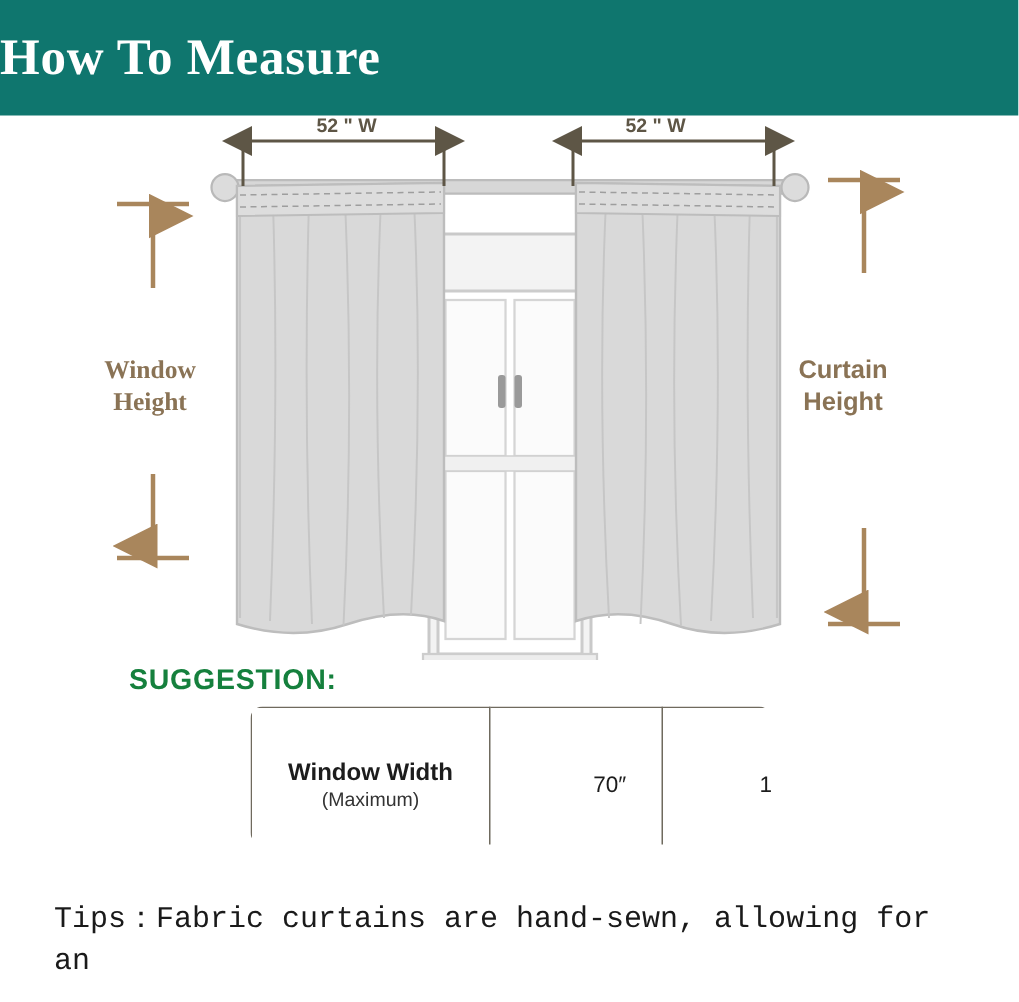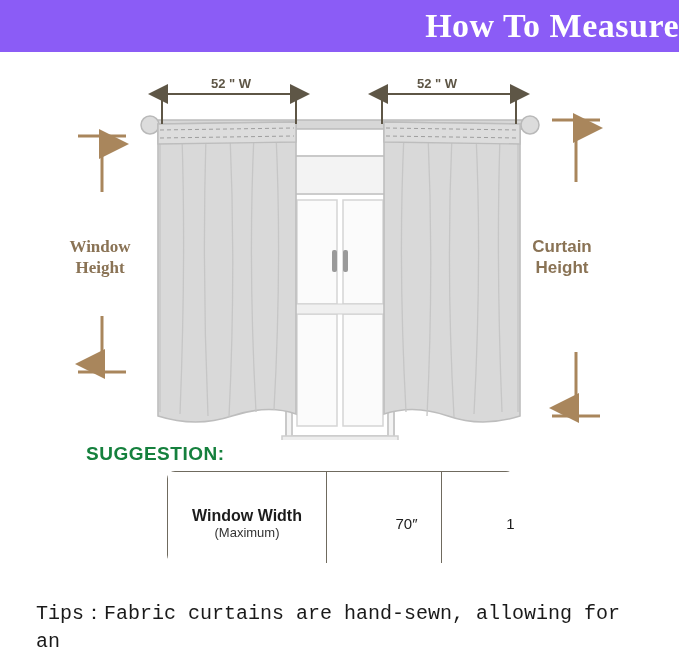--- a/index.html
+++ b/index.html
@@ -14,25 +14,25 @@
     overflow: hidden;
     position: relative;
   }
 
   
   .header {
     position: absolute;
     left: 0;
     top: 0;
     width: 679px;
-    height: 52px;
-    background: #8b5cf6;
+    height: 77px;
+    background: #0f766e;
     display: flex;
     align-items: center;
-    justify-content: flex-end;
+    justify-content: flex-start;
   }
   .header-title {
     color: #ffffff;
     font-size: 34px;
     font-weight: bold;
     letter-spacing: 0.5px;
     font-family: "Liberation Serif", serif;
   }
 
   

